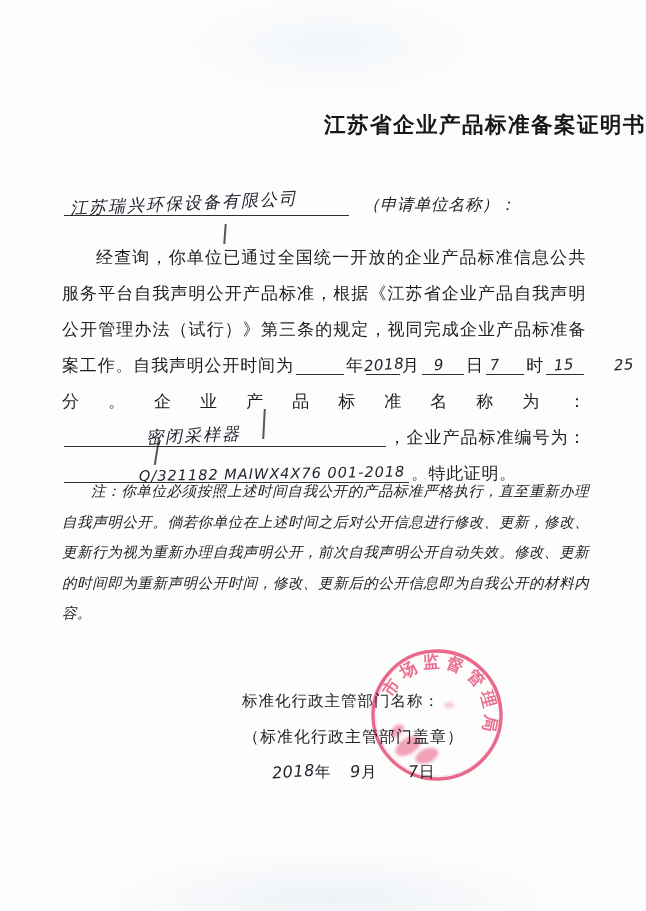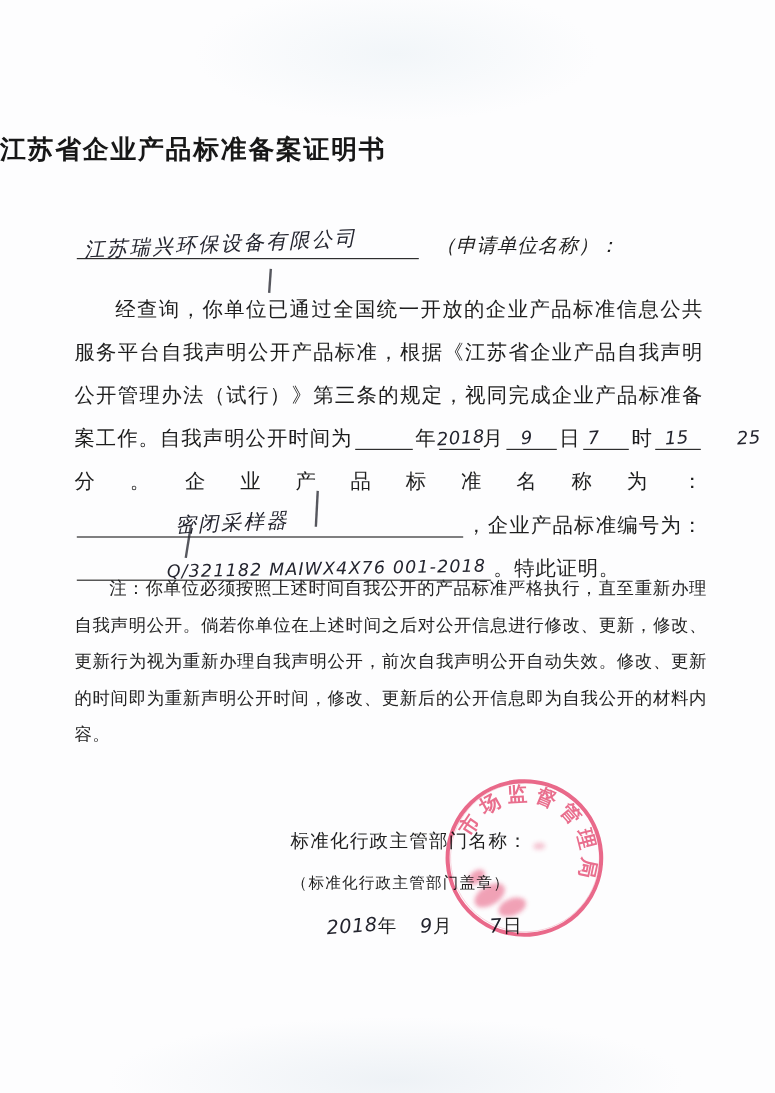--- a/index.html
+++ b/index.html
@@ -15,21 +15,21 @@
     color: #1f1f1f;
     background:
       radial-gradient(240px 80px at 330px 45px, #f2f6f9 0%, rgba(242,246,249,0) 70%),
       radial-gradient(320px 70px at 330px 900px, #eef2f6 0%, rgba(238,242,246,0) 75%),
       #fdfdfe;
   }
 
   .title {
     position: absolute;
     top: 110px; left: 0; right: 0;
-    text-align: left;
+    text-align: right;
     font-family: "Liberation Sans", "DejaVu Sans", sans-serif;
     font-weight: bold;
     font-size: 21.5px;
     letter-spacing: 1.5px;
     color: #171717;
   }
 
   
   .hand {
     font-family: "DejaVu Sans", sans-serif;
@@ -81,24 +81,25 @@
   .note-text {
     position: absolute;
     top: 476px; left: 62px;
     width: 527px;
     font-size: 14.5px;
     line-height: 30.5px;
     text-align: justify;
     text-indent: 2em;
     letter-spacing: 0.3px;
     color: #222222;
+    font-style: italic;
   }
 
   .footer-dept-name  { position: absolute; top: 691px; left: 242px; font-size: 15.5px; letter-spacing: 1px; }
-  .footer-dept-seal  { position: absolute; top: 727px; left: 243px; font-size: 13px; letter-spacing: 1px; }
+  .footer-dept-seal  { position: absolute; top: 727px; left: 243px; font-size: 16px; letter-spacing: 1px; }
   .footer-date {
     position: absolute; top: 762px; left: 272px;
     font-size: 15.5px; white-space: nowrap;
   }
   .footer-date .hand-num { font-size: 16px; }
   .fd-gap-1 { display: inline-block; width: 20px; }
   .fd-gap-2 { display: inline-block; width: 32px; }
 
   .stamp {
     position: absolute;

